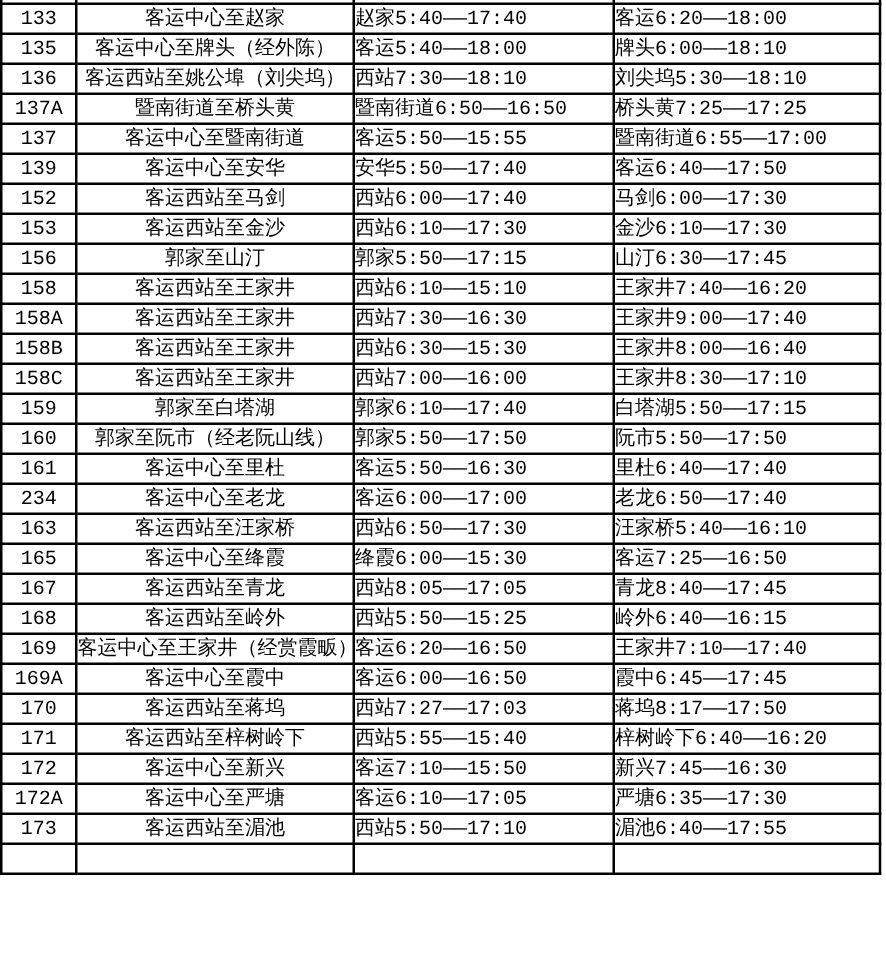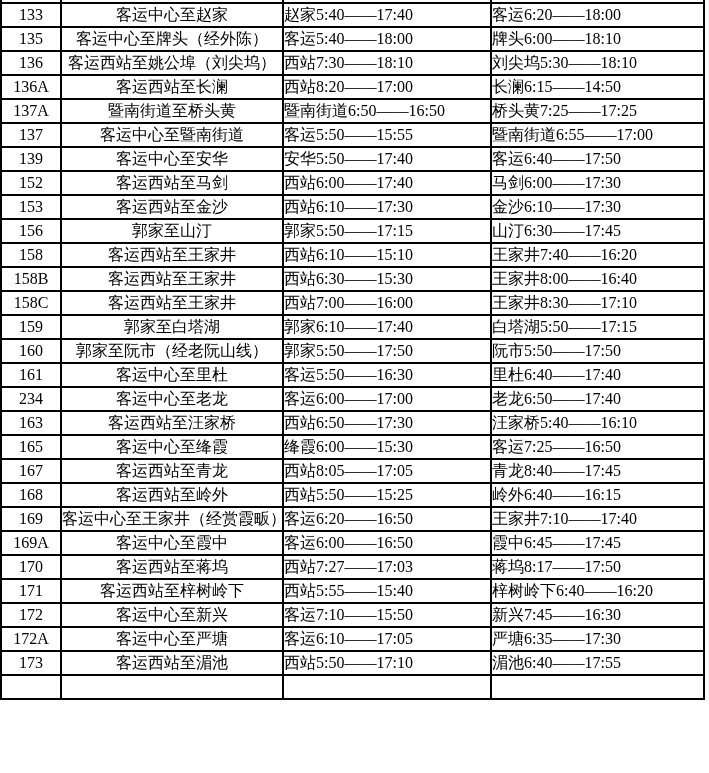--- a/index.html
+++ b/index.html
@@ -6,21 +6,21 @@
     margin: 0;
     padding: 0;
     background: #ffffff;
   }
   .page {
     position: relative;
     width: 709px;
     height: 773px;
     overflow: hidden;
     background: #ffffff;
-    font-family: Liberation Serif, serif;
+    font-family: Liberation Mono, monospace;
   }
   .table-wrap {
     position: absolute;
     left: 0;
     top: -22px;
   }
   table.schedule {
     border-collapse: collapse;
     table-layout: fixed;
     width: 703px;
@@ -71,26 +71,20 @@
     <td class="c-time">客运5:40——18:00</td>
     <td class="c-time">牌头6:00——18:10</td>
   </tr>
           <tr>
     <td class="c-no">136</td>
     <td class="c-name">客运西站至姚公埠（刘尖坞）</td>
     <td class="c-time">西站7:30——18:10</td>
     <td class="c-time">刘尖坞5:30——18:10</td>
   </tr>
           <tr>
-    <td class="c-no">136A</td>
-    <td class="c-name">客运西站至长澜</td>
-    <td class="c-time">西站8:20——17:00</td>
-    <td class="c-time">长澜6:15——14:50</td>
-  </tr>
-          <tr>
     <td class="c-no">137A</td>
     <td class="c-name">暨南街道至桥头黄</td>
     <td class="c-time">暨南街道6:50——16:50</td>
     <td class="c-time">桥头黄7:25——17:25</td>
   </tr>
           <tr>
     <td class="c-no">137</td>
     <td class="c-name">客运中心至暨南街道</td>
     <td class="c-time">客运5:50——15:55</td>
     <td class="c-time">暨南街道6:55——17:00</td>
@@ -117,20 +111,26 @@
     <td class="c-no">156</td>
     <td class="c-name">郭家至山汀</td>
     <td class="c-time">郭家5:50——17:15</td>
     <td class="c-time">山汀6:30——17:45</td>
   </tr>
           <tr>
     <td class="c-no">158</td>
     <td class="c-name">客运西站至王家井</td>
     <td class="c-time">西站6:10——15:10</td>
     <td class="c-time">王家井7:40——16:20</td>
+  </tr>
+          <tr>
+    <td class="c-no">158A</td>
+    <td class="c-name">客运西站至王家井</td>
+    <td class="c-time">西站7:30——16:30</td>
+    <td class="c-time">王家井9:00——17:40</td>
   </tr>
           <tr>
     <td class="c-no">158B</td>
     <td class="c-name">客运西站至王家井</td>
     <td class="c-time">西站6:30——15:30</td>
     <td class="c-time">王家井8:00——16:40</td>
   </tr>
           <tr>
     <td class="c-no">158C</td>
     <td class="c-name">客运西站至王家井</td>

